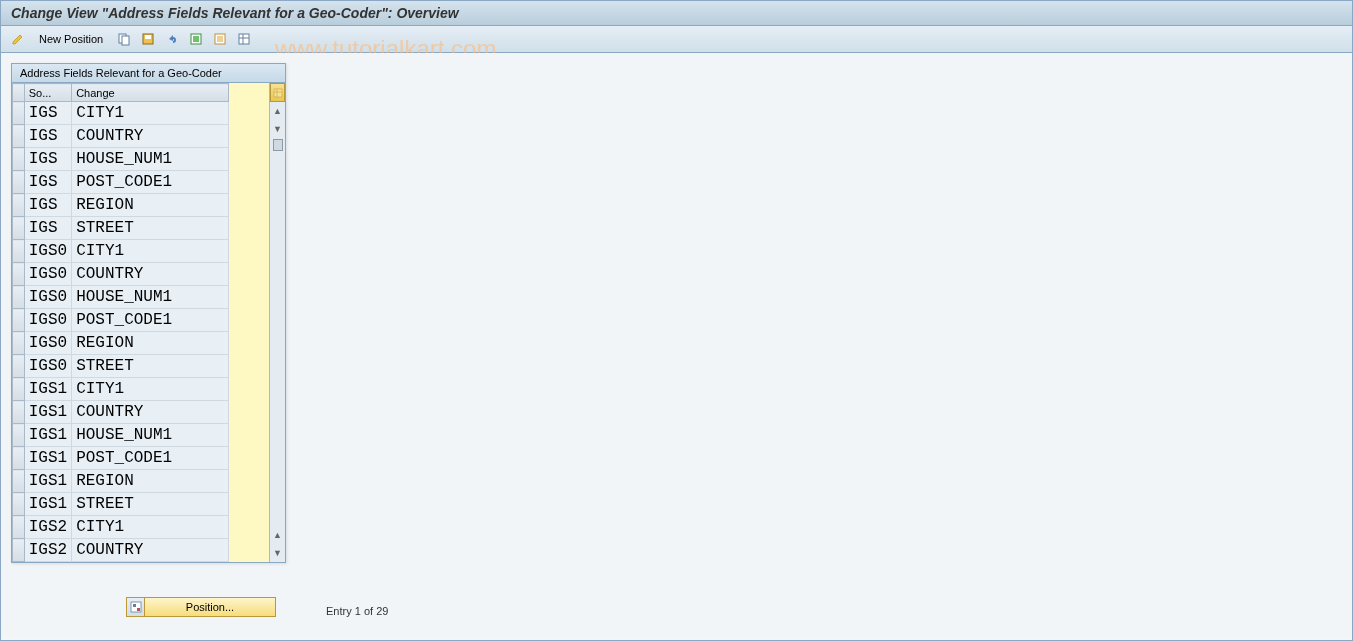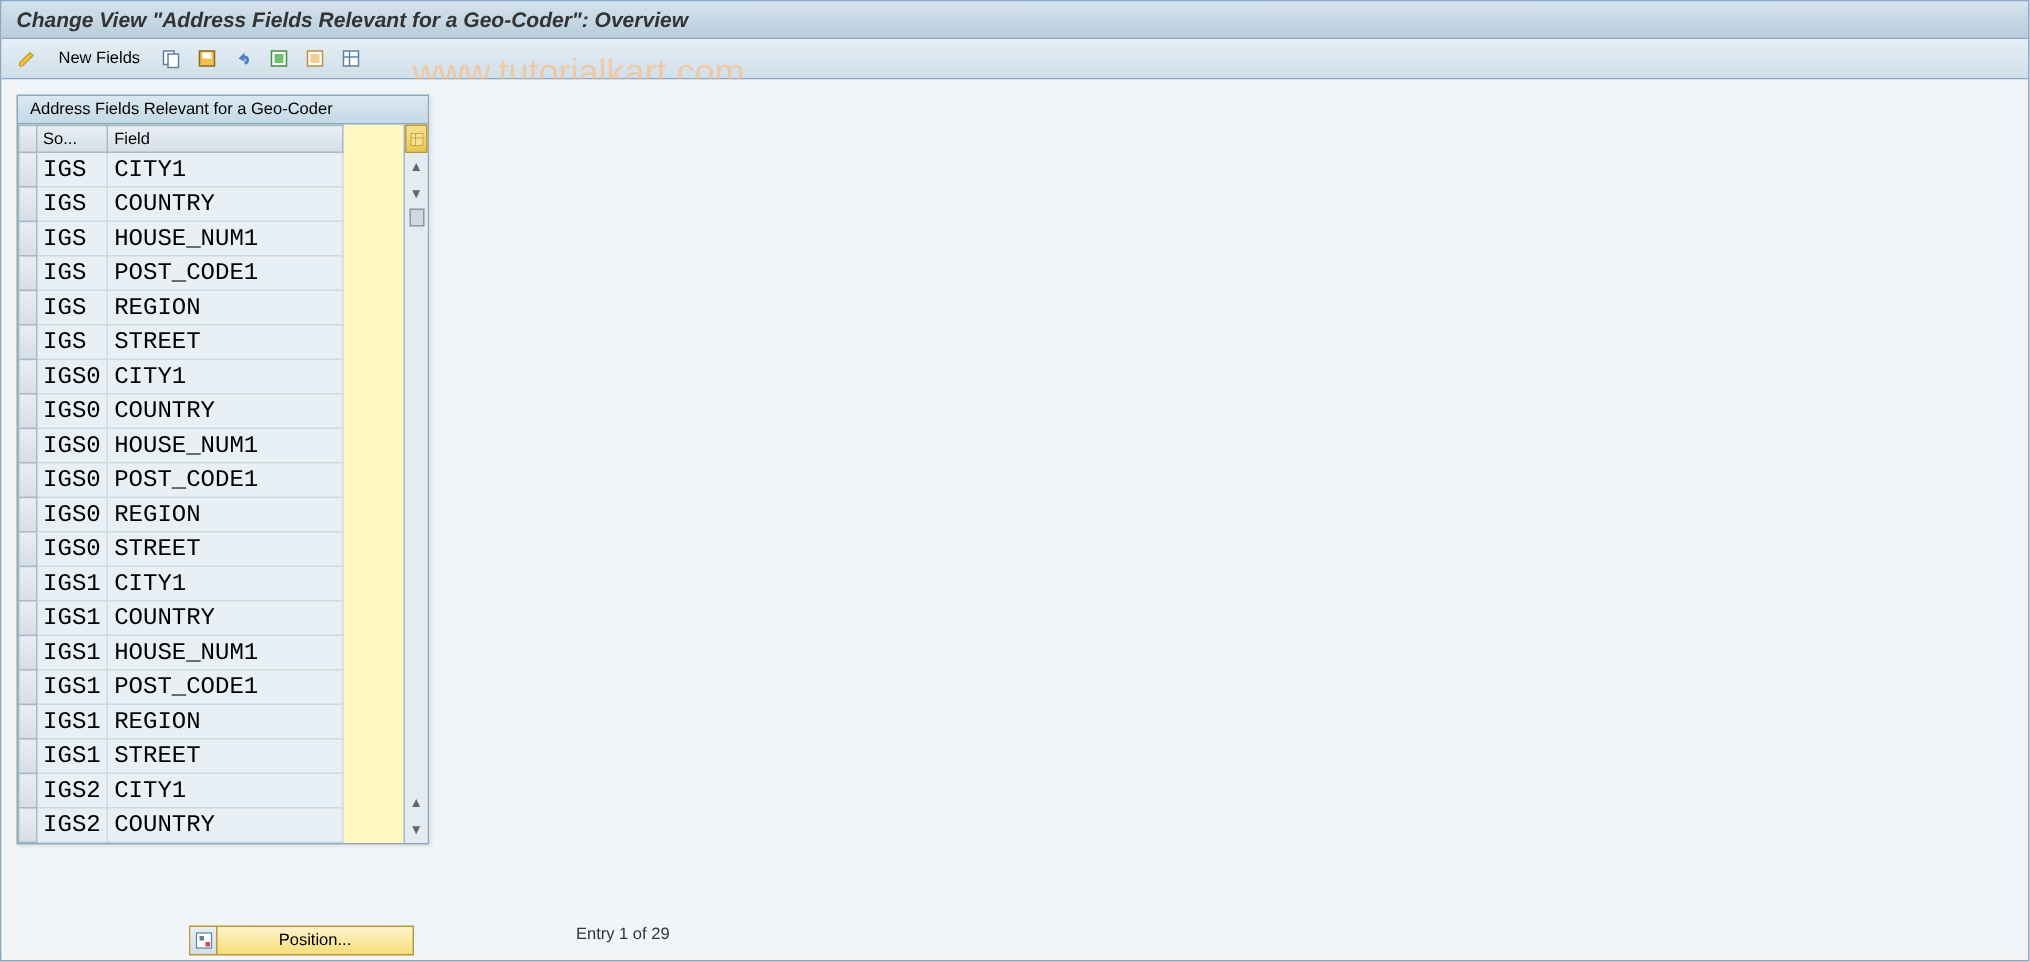--- a/index.html
+++ b/index.html
@@ -137,25 +137,25 @@
     }
     .scroll-thumb {
       width: 10px;
       height: 12px;
       background: #d0d8e0;
       border: 1px solid #8a9aaa;
       margin: 1px auto;
     }
     .footer-area {
       position: absolute;
-      bottom: 0;
+      bottom: 20px;
       left: 10px;
       display: flex;
-      align-items: flex-start;
-      gap: 80px;
+      align-items: flex-end;
+      gap: 50px;
     }
     .position-btn {
       display: flex;
       align-items: center;
       background: linear-gradient(to bottom, #fef4cc 0%, #f6dd7a 100%);
       border: 1px solid #b89838;
       height: 20px;
       width: 150px;
       cursor: pointer;
       margin-left: 115px;
@@ -170,37 +170,36 @@
       background: linear-gradient(to bottom, #e8eef4 0%, #d5dee6 100%);
     }
     .position-label {
       flex: 1;
       text-align: center;
       font-size: 11px;
     }
     .entry-status {
       font-size: 11px;
       color: #333;
-      margin-left: 28px;
     }
   </style>
 </head>
 <body>
 
 <div class="title-bar">
   <span>Change View "Address Fields Relevant for a Geo-Coder": Overview</span>
 </div>
 
 <div class="toolbar">
   <span class="toolbar-icon">
     <svg width="14" height="14" viewBox="0 0 14 14">
         <path d="M2 10 L9 3 L11 5 L4 12 L2 12 Z" fill="#f4c430" stroke="#b89838" stroke-width="0.8"></path>
       </svg>
   </span>
-  <span class="new-entries-btn">New Fields</span>
+  <span class="new-entries-btn">New Position</span>
   <span class="toolbar-icon">
     <svg width="14" height="14" viewBox="0 0 14 14">
         <rect x="2" y="2" width="7" height="9" fill="#fff" stroke="#6080a0" stroke-width="1"></rect>
         <rect x="5" y="4" width="7" height="9" fill="#fff" stroke="#6080a0" stroke-width="1"></rect>
       </svg>
   </span>
   <span class="toolbar-icon">
     <svg width="14" height="14" viewBox="0 0 14 14">
         <rect x="2" y="2" width="10" height="10" fill="#f0c050" stroke="#8a6a1a" stroke-width="1"></rect>
         <rect x="4" y="3" width="6" height="4" fill="#fff"></rect>
@@ -235,21 +234,21 @@
 
 <div class="content-area">
   <div class="table-panel">
     <div class="panel-title">Address Fields Relevant for a Geo-Coder</div>
     <div class="table-wrapper">
       <table class="data-table">
         <thead>
           <tr>
             <th class="row-selector"></th>
             <th class="col-so">So...</th>
-            <th class="col-field">Field</th>
+            <th class="col-field">Change</th>
           </tr>
         </thead>
         <tbody id="tbody">
         <tr>
               <td class="row-selector"></td>
               <td class="col-so">IGS</td>
               <td class="col-field">CITY1</td>
             </tr>
             <tr>
               <td class="row-selector"></td>

